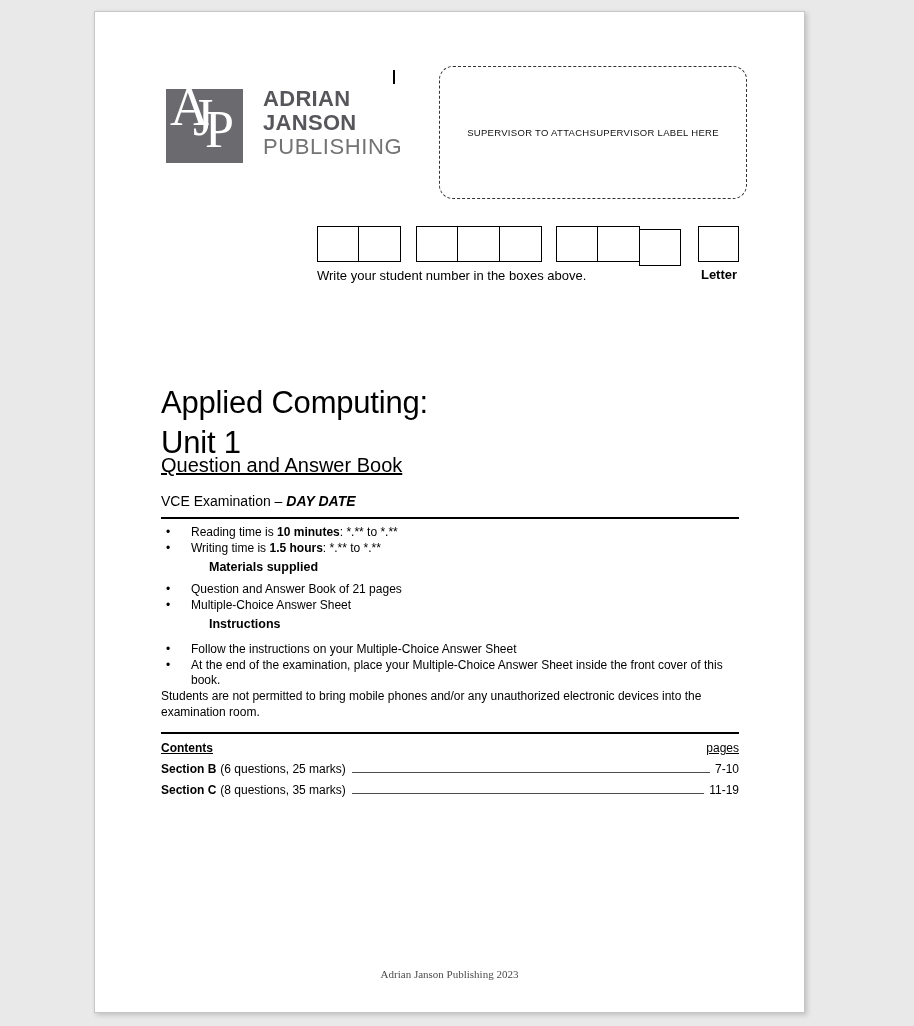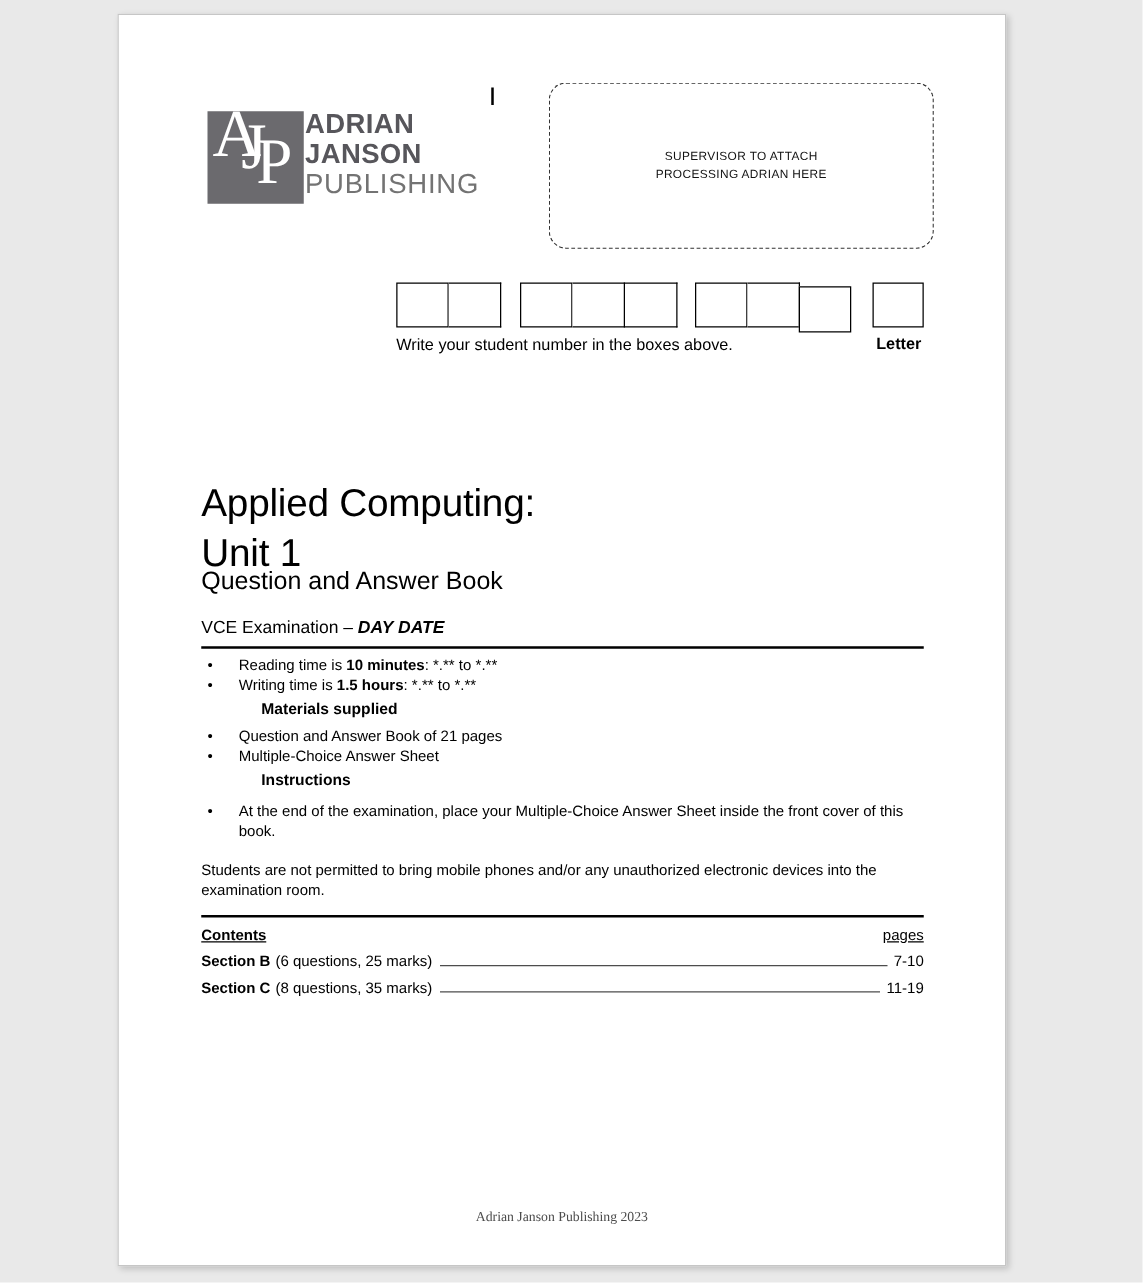--- a/index.html
+++ b/index.html
@@ -27,50 +27,50 @@
     background:#6b6a6e; overflow:hidden;
   }
   .logo-square span {
     position:absolute; color:#fff;
     font-family:"Liberation Serif", serif;
     line-height:1;
   }
   .mono-a { font-size:54px; left:4px;  top:-9px; }
   .mono-j { font-size:52px; left:27px; top:3px; }
   .mono-p { font-size:52px; left:39px; top:15px; }
-  .logo-text { position:absolute; left:149px; top:75px; line-height:24px; }
+  .logo-text { position:absolute; left:168px; top:75px; line-height:24px; }
   .logo-name { font-size:22px; font-weight:bold; color:#57565b; letter-spacing:0.3px; }
   .logo-sub  { font-size:22px; font-weight:normal; color:#737373; letter-spacing:0.6px; }
 
   
   .supervisor-box {
     position:absolute; left:344px; top:54px; width:308px; height:133px;
     border:1.6px dashed #333; border-radius:14px;
-    display:flex; flex-direction:column; align-items:center; justify-content:center;
+    display:flex; flex-direction:row; align-items:center; justify-content:center;
     font-size:9.5px; line-height:14px; letter-spacing:0.3px; color:#111;
     text-align:right; font-weight:500;
   }
 
   
   .cells { position:absolute; top:214px; display:flex; }
   .cell  { width:42px; height:36px; border:1.6px solid #000; background:#fff; }
   .cells .cell + .cell { border-left:none; }
   .cell-offset { position:absolute; left:544px; top:217px; width:42px; height:37px;
                  border:1.6px solid #000; background:#fff; }
   .g1 { left:222px; } .g2 { left:321px; } .g3 { left:461px; }
   .letter-cell { position:absolute; left:603px; top:214px; width:41px; height:36px;
                  border:1.6px solid #000; }
   .boxes-caption { position:absolute; left:222px; top:255px; font-size:13px; line-height:17px; }
   .letter-label  { position:absolute; left:601px; top:255px; width:46px; text-align:center;
                    font-size:13px; font-weight:bold; }
 
   
   .title     { position:absolute; left:66px; top:348px; font-size:31px; line-height:40px;
                letter-spacing:-0.2px;margin-top:23px; }
-  .subtitle  { position:absolute; left:66px; top:441px; font-size:20px; line-height:24px; }
+  .subtitle  { position:absolute; left:66px; top:441px; font-size:20px; line-height:24px;text-decoration:underline; }
   .exam-line { position:absolute; left:66px; top:480px; font-size:14px; line-height:18px; }
   .exam-line b { font-style:italic; }
 
   .rule { position:absolute; left:66px; width:578px; height:2px; background:#000; }
   .rule1 { top:505px; } .rule2 { top:720px; }
 
   
   .block { position:absolute; left:66px; width:578px; font-size:12px; line-height:15.5px; }
   .b-time     { top:513px; }
   .h-material { top:548px; }
@@ -109,21 +109,21 @@
     <span class="mono-p">P</span>
   </div>
   <div class="logo-text">
     <div class="logo-name">ADRIAN</div>
     <div class="logo-name">JANSON</div>
     <div class="logo-sub">PUBLISHING</div>
   </div>
 
   <div class="supervisor-box">
     <div>SUPERVISOR TO ATTACH</div>
-    <div>PROCESSING ADRIAN HERE</div>
+    <div>SUPERVISOR LABEL HERE</div>
   </div>
 
   <div class="cells g1">
     <div class="cell"></div>
     <div class="cell"></div>
   </div>
   <div class="cells g2">
     <div class="cell"></div>
     <div class="cell"></div>
     <div class="cell"></div>
@@ -165,20 +165,23 @@
       <span class="bullet-text">Question and Answer Book of 21 pages</span>
     </div>
     <div class="bullet-row">
       <span class="bullet-text">Multiple-Choice Answer Sheet</span>
     </div>
   </div>
 
   <div class="block h-instr heading">Instructions</div>
 
   <div class="block b-instr">
+    <div class="bullet-row">
+      <span class="bullet-text">Follow the instructions on your Multiple-Choice Answer Sheet</span>
+    </div>
     <div class="bullet-row">
       <span class="bullet-text">At the end of the examination, place your Multiple-Choice Answer Sheet inside the front cover of this book.</span>
     </div>
   </div>
 
   <div class="block note">Students are not permitted to bring mobile phones and/or any unauthorized electronic devices into the examination room.</div>
 
   <div class="rule rule2"></div>
 
   <div class="contents">

